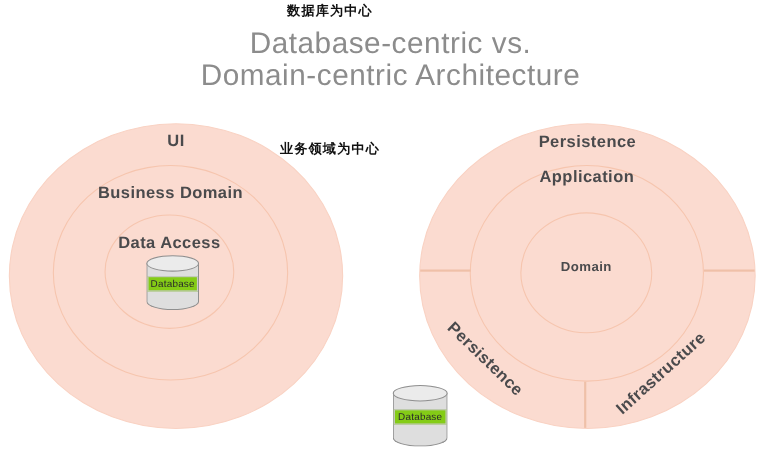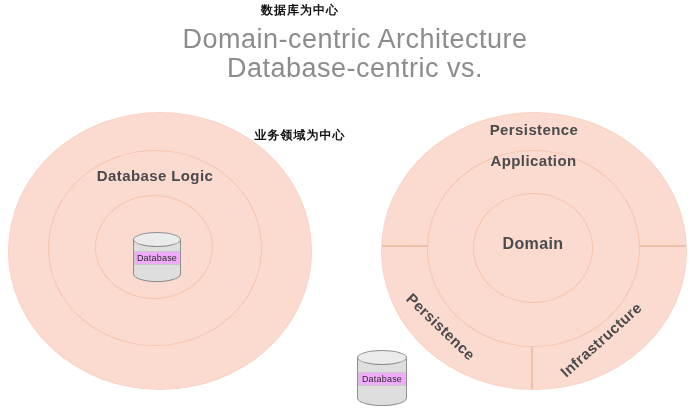--- a/index.html
+++ b/index.html
@@ -50,61 +50,63 @@
   
   .layer-label {
     position:absolute; text-align:center; font-weight:bold;
     font-size:15px; color:#4a4a4c; letter-spacing:0.4px;
   }
   .lbl-ui        { left:8px;   width:304px; top:120px; }
   .lbl-bl        { left:28px;  width:254px; top:167px; }
   .lbl-da        { left:45px;  width:218px; top:212px; }
   .lbl-pres      { left:381px; width:306px; top:121px; }
   .lbl-app       { left:421px; width:225px; top:152px; }
-  .lbl-domain    { left:473px; width:120px; top:235px; font-size:16px; }
+  .lbl-domain    { left:473px; width:120px; top:235px; font-size:12px; }
   .lbl-persist   { left:386px; width:110px; top:318px; transform:rotate(44deg); }
   .lbl-infra     { left:536px; width:130px; top:331px; transform:rotate(-42deg); }
 
   
   .cylinder { position:absolute; }
   .cyl-left  { left:133px; top:232px; width:48px; height:50px; }
   .cyl-right { left:357px; top:350px; width:50px; height:56px; }
   .cyl-top {
     position:absolute; left:0; top:0; width:100%; height:15px;
     background:#ebebeb; border:1px solid #8f8f8f; border-radius:50%; z-index:2;
   }
   .cyl-body {
     position:absolute; left:0; top:7px; width:100%; bottom:0;
     background:#dedede; border:1px solid #8f8f8f; border-top:none;
     border-radius:0 0 50% 50% / 0 0 8px 8px; z-index:1;
   }
   .cyl-label {
     position:absolute; left:1px; right:1px; top:52%; transform:translateY(-50%);
-    z-index:3; background:#f0abfc; border:1px solid #c9c9c9;
+    z-index:3; background:#84cc16; border:1px solid #c9c9c9;
     font-size:9px; color:#2b2b2b; text-align:center; padding:1px 0;
     font-weight:normal; letter-spacing:0.2px;
   }
 </style>
 </head>
 <body>
 
 <div class="stage">
 
   <div class="cn-note cn-top">数据库为中心</div>
   <div class="title">
+    <div>Database-centric vs.</div>
     <div>Domain-centric Architecture</div>
-    <div>Database-centric vs.</div>
   </div>
   <div class="cn-note cn-bottom">业务领域为中心</div>
 
   <div class="ring-fill l-outer"></div>
   <div class="ring-line l-mid"></div>
   <div class="ring-line l-inner"></div>
 
-  <div class="layer-label lbl-bl">Database Logic</div>
+  <div class="layer-label lbl-ui">UI</div>
+  <div class="layer-label lbl-bl">Business Domain</div>
+  <div class="layer-label lbl-da">Data Access</div>
 
   <div class="cylinder cyl-left">
     <div class="cyl-top"></div>
     <div class="cyl-body"></div>
     <div class="cyl-label">Database</div>
   </div>
 
   <div class="ring-fill r-outer"></div>
   <div class="ring-line r-mid"></div>
   <div class="ring-line r-inner"></div>

